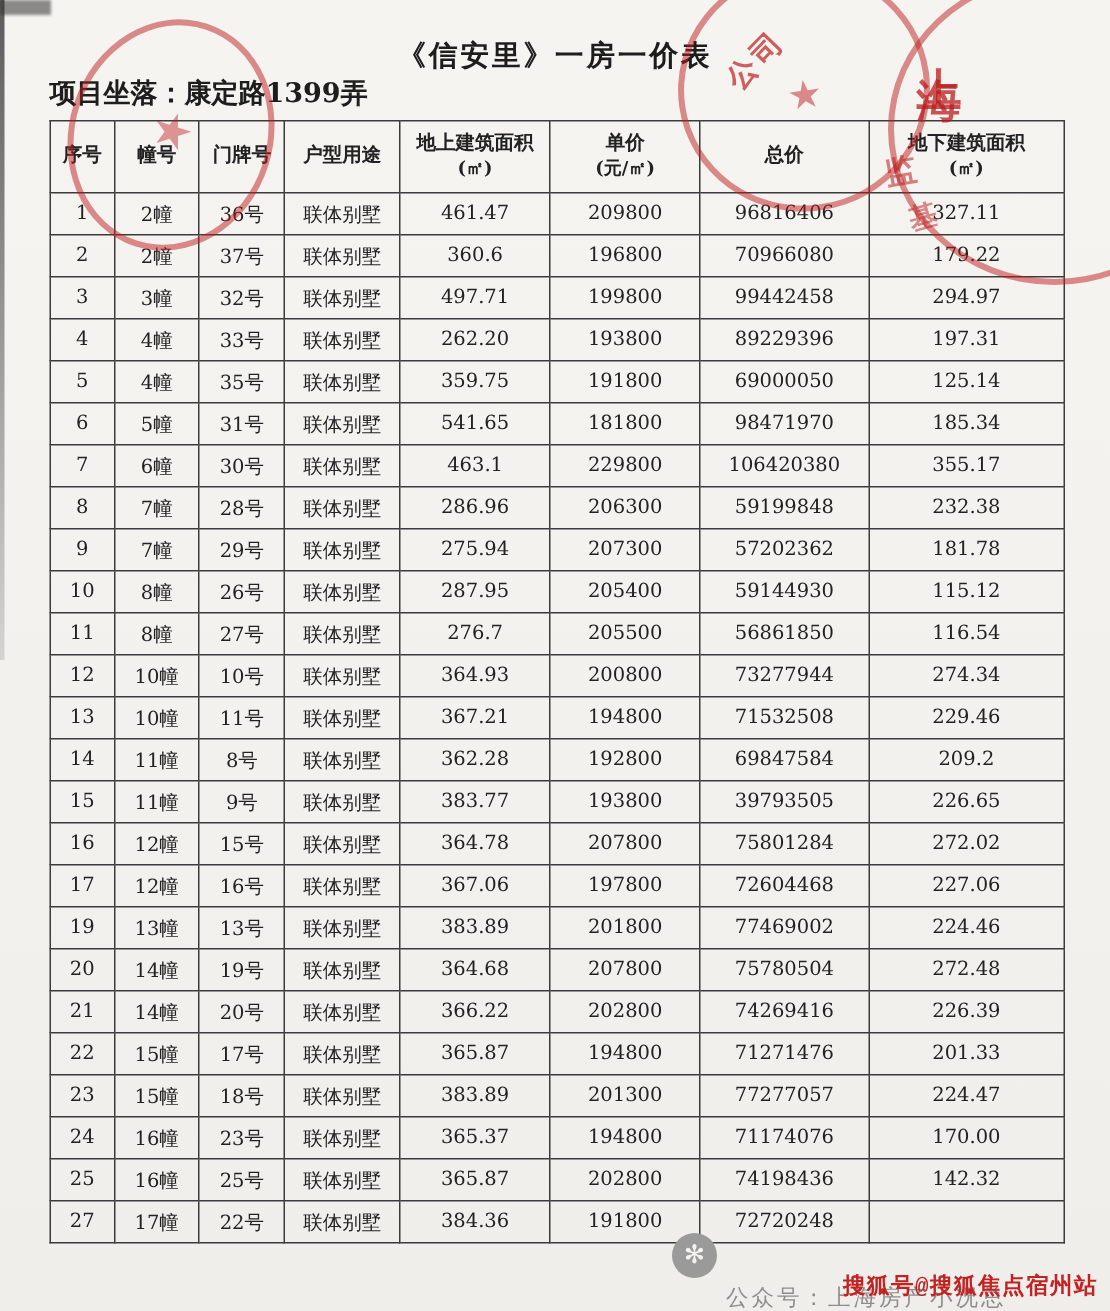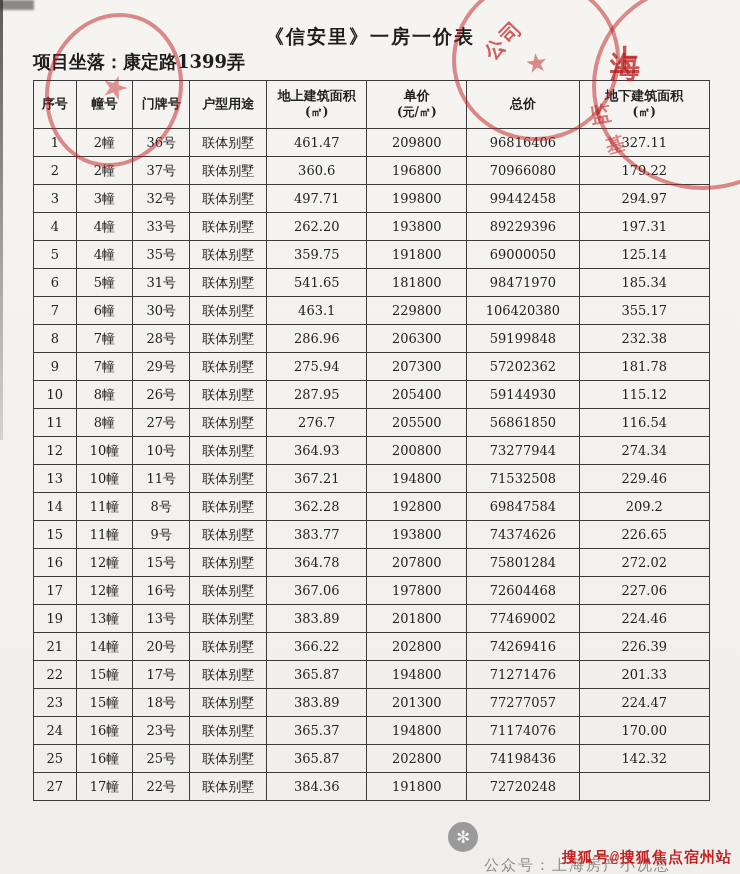--- a/index.html
+++ b/index.html
@@ -304,21 +304,21 @@
           <td>69847584</td>
           <td>209.2</td>
         </tr>
         <tr>
           <td>15</td>
           <td>11幢</td>
           <td>9号</td>
           <td>联体别墅</td>
           <td>383.77</td>
           <td>193800</td>
-          <td>74374626</td>
+          <td>39793505</td>
           <td>226.65</td>
         </tr>
         <tr>
           <td>16</td>
           <td>12幢</td>
           <td>15号</td>
           <td>联体别墅</td>
           <td>364.78</td>
           <td>207800</td>
           <td>75801284</td>
@@ -338,20 +338,30 @@
           <td>19</td>
           <td>13幢</td>
           <td>13号</td>
           <td>联体别墅</td>
           <td>383.89</td>
           <td>201800</td>
           <td>77469002</td>
           <td>224.46</td>
         </tr>
         <tr>
+          <td>20</td>
+          <td>14幢</td>
+          <td>19号</td>
+          <td>联体别墅</td>
+          <td>364.68</td>
+          <td>207800</td>
+          <td>75780504</td>
+          <td>272.48</td>
+        </tr>
+        <tr>
           <td>21</td>
           <td>14幢</td>
           <td>20号</td>
           <td>联体别墅</td>
           <td>366.22</td>
           <td>202800</td>
           <td>74269416</td>
           <td>226.39</td>
         </tr>
         <tr>

